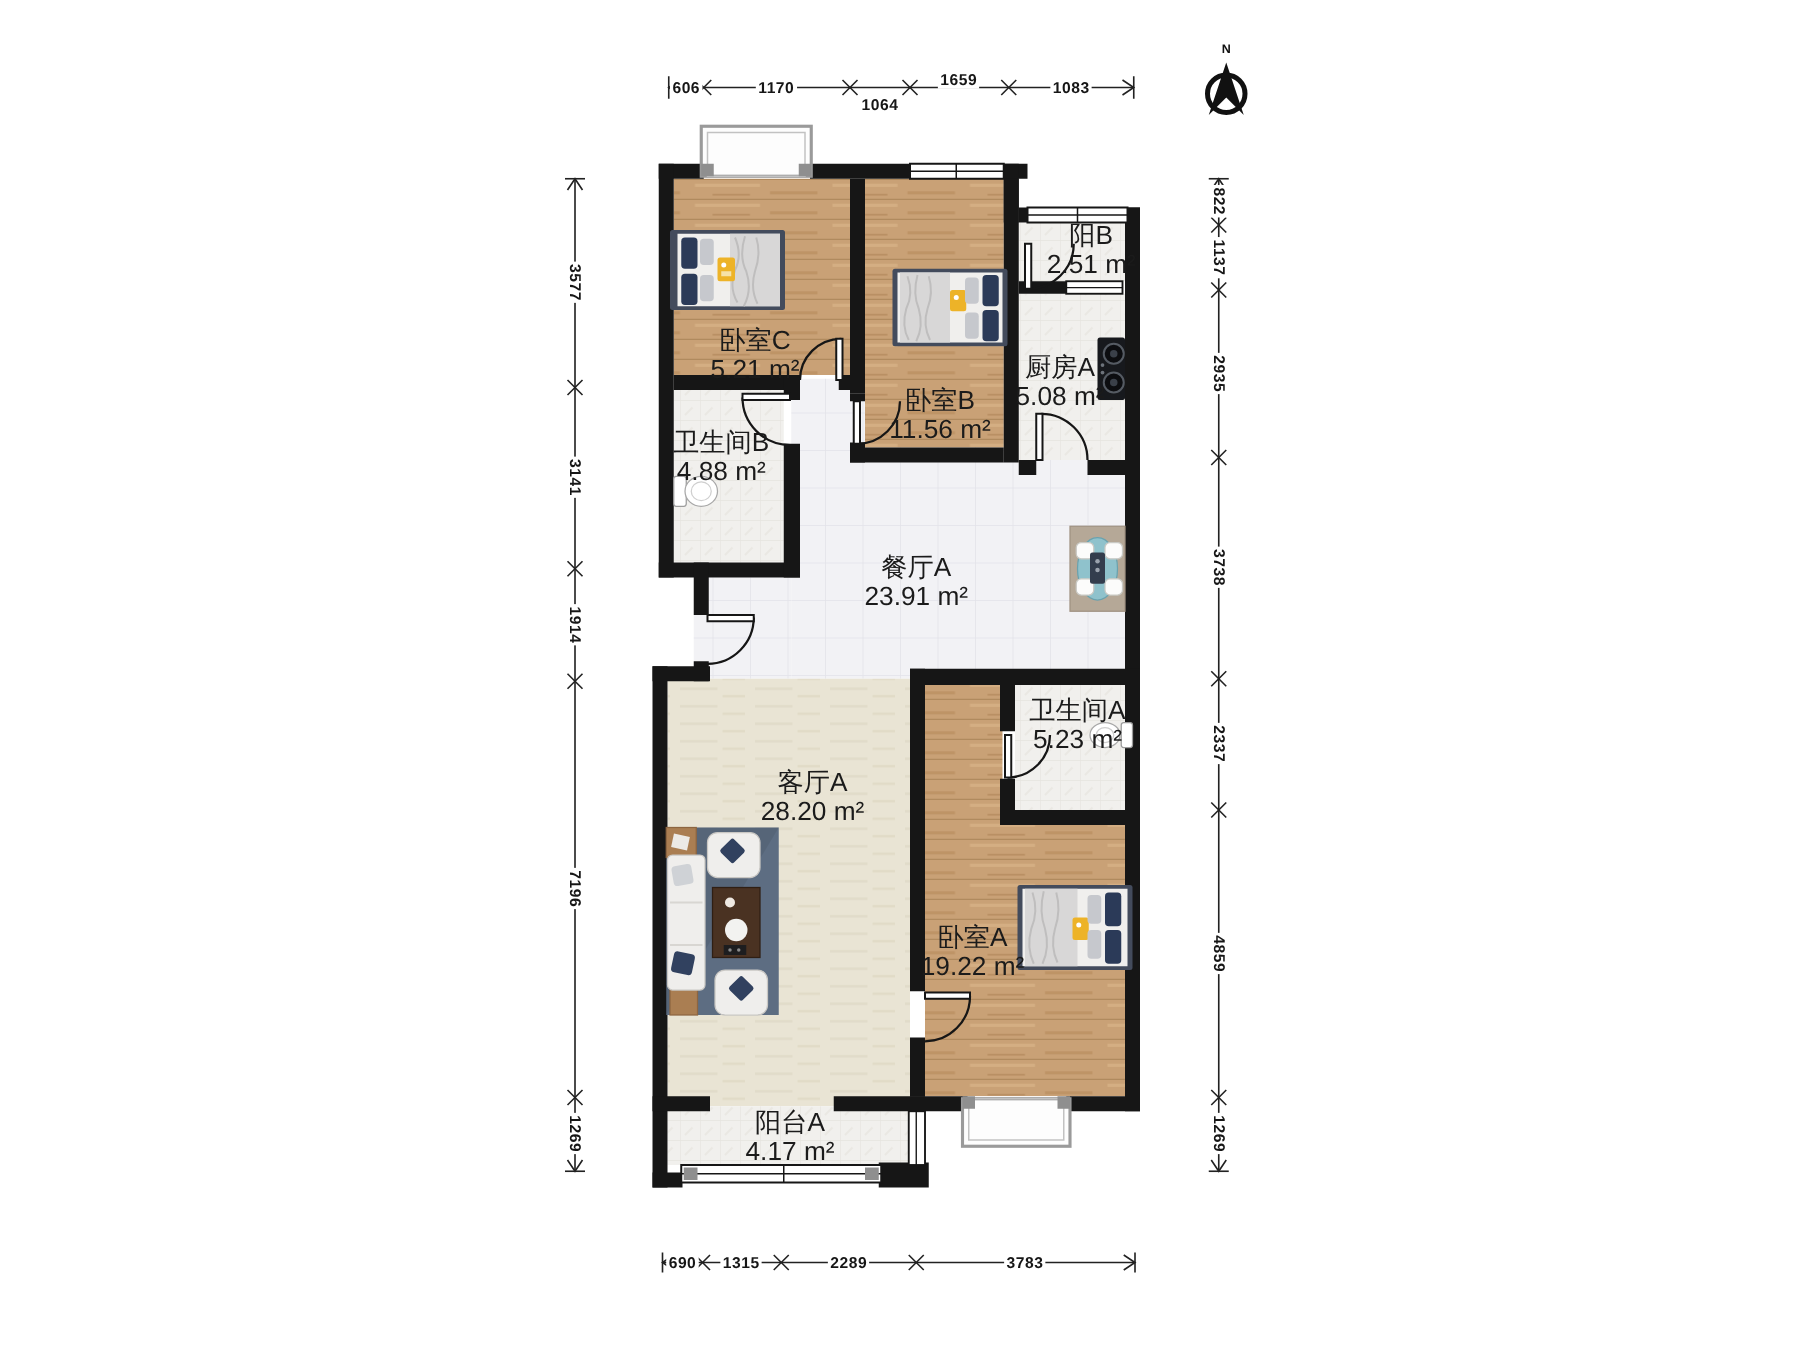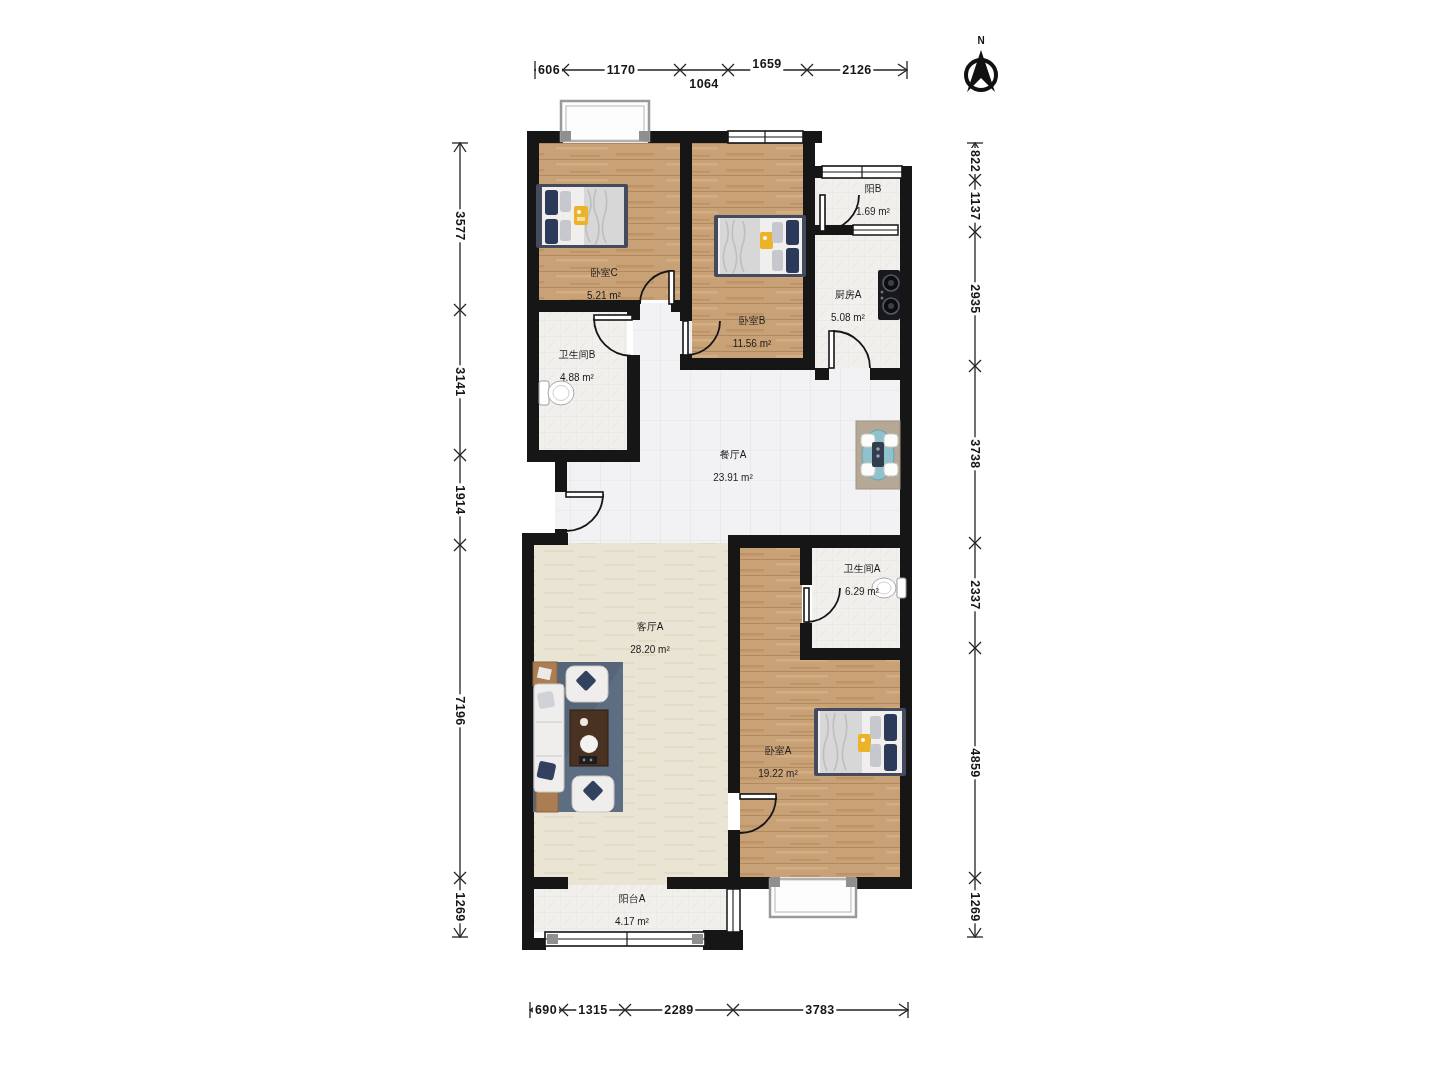--- a/index.html
+++ b/index.html
@@ -3,21 +3,21 @@
 <meta charset="utf-8">
 <style>
   html,body{margin:0;padding:0;background:#fff;}
   .stage{position:relative;width:1440px;height:1080px;background:#fff;overflow:hidden;
          font-family:"Liberation Sans","DejaVu Sans",sans-serif;}
   .stage svg{position:absolute;left:0;top:0;}
   .dim{position:absolute;transform:translate(-50%,-50%);background:#fff;color:#161616;
        font-size:12.5px;font-weight:bold;letter-spacing:.4px;padding:0 2px;white-space:nowrap;z-index:4;}
   .dim.v{transform:translate(-50%,-50%) rotate(90deg);}
   .room-label{position:absolute;transform:translate(-50%,-50%);text-align:center;color:#1b1b1b;
-       font-size:10px;line-height:23px;white-space:nowrap;z-index:3;}
+       font-size:21px;line-height:23px;white-space:nowrap;z-index:3;}
   .north-label{position:absolute;transform:translate(-50%,-50%);font-size:10px;font-weight:bold;color:#111;z-index:4;}
 </style>
 </head>
 <body>
 
 <div class="stage">
 
 <svg width="1440" height="1080" viewBox="0 0 1440 1080">
   <defs>
     <pattern id="wood" width="110" height="16" patternUnits="userSpaceOnUse">
@@ -352,52 +352,52 @@
 <div class="room-label" style="left:577px;top:366px">
   <div>卫生间B</div>
   <div>4.88 m²</div>
 </div>
 <div class="room-label" style="left:752px;top:332px">
   <div>卧室B</div>
   <div>11.56 m²</div>
 </div>
 <div class="room-label" style="left:873px;top:200px">
   <div>阳B</div>
-  <div>1.69 m²</div>
+  <div>2.51 m²</div>
 </div>
 <div class="room-label" style="left:848px;top:306px">
   <div>厨房A</div>
   <div>5.08 m²</div>
 </div>
 <div class="room-label" style="left:733px;top:466px">
   <div>餐厅A</div>
   <div>23.91 m²</div>
 </div>
 <div class="room-label" style="left:862px;top:580px">
   <div>卫生间A</div>
-  <div>6.29 m²</div>
+  <div>5.23 m²</div>
 </div>
 <div class="room-label" style="left:650px;top:638px">
   <div>客厅A</div>
   <div>28.20 m²</div>
 </div>
 <div class="room-label" style="left:778px;top:762px">
   <div>卧室A</div>
   <div>19.22 m²</div>
 </div>
 <div class="room-label" style="left:632px;top:910px">
   <div>阳台A</div>
   <div>4.17 m²</div>
 </div>
 
 <div class="dim h" style="left:549px;top:70px">606</div>
 <div class="dim h" style="left:621px;top:70px">1170</div>
 <div class="dim h" style="left:704px;top:84px">1064</div>
 <div class="dim h" style="left:767px;top:64px">1659</div>
-<div class="dim h" style="left:857px;top:70px">2126</div>
+<div class="dim h" style="left:857px;top:70px">1083</div>
 
 <div class="dim v" style="left:460px;top:226px">3577</div>
 <div class="dim v" style="left:460px;top:382px">3141</div>
 <div class="dim v" style="left:460px;top:500px">1914</div>
 <div class="dim v" style="left:460px;top:711px">7196</div>
 <div class="dim v" style="left:460px;top:907px">1269</div>
 
 <div class="dim v" style="left:975px;top:161px">822</div>
 <div class="dim v" style="left:975px;top:206px">1137</div>
 <div class="dim v" style="left:975px;top:299px">2935</div>

